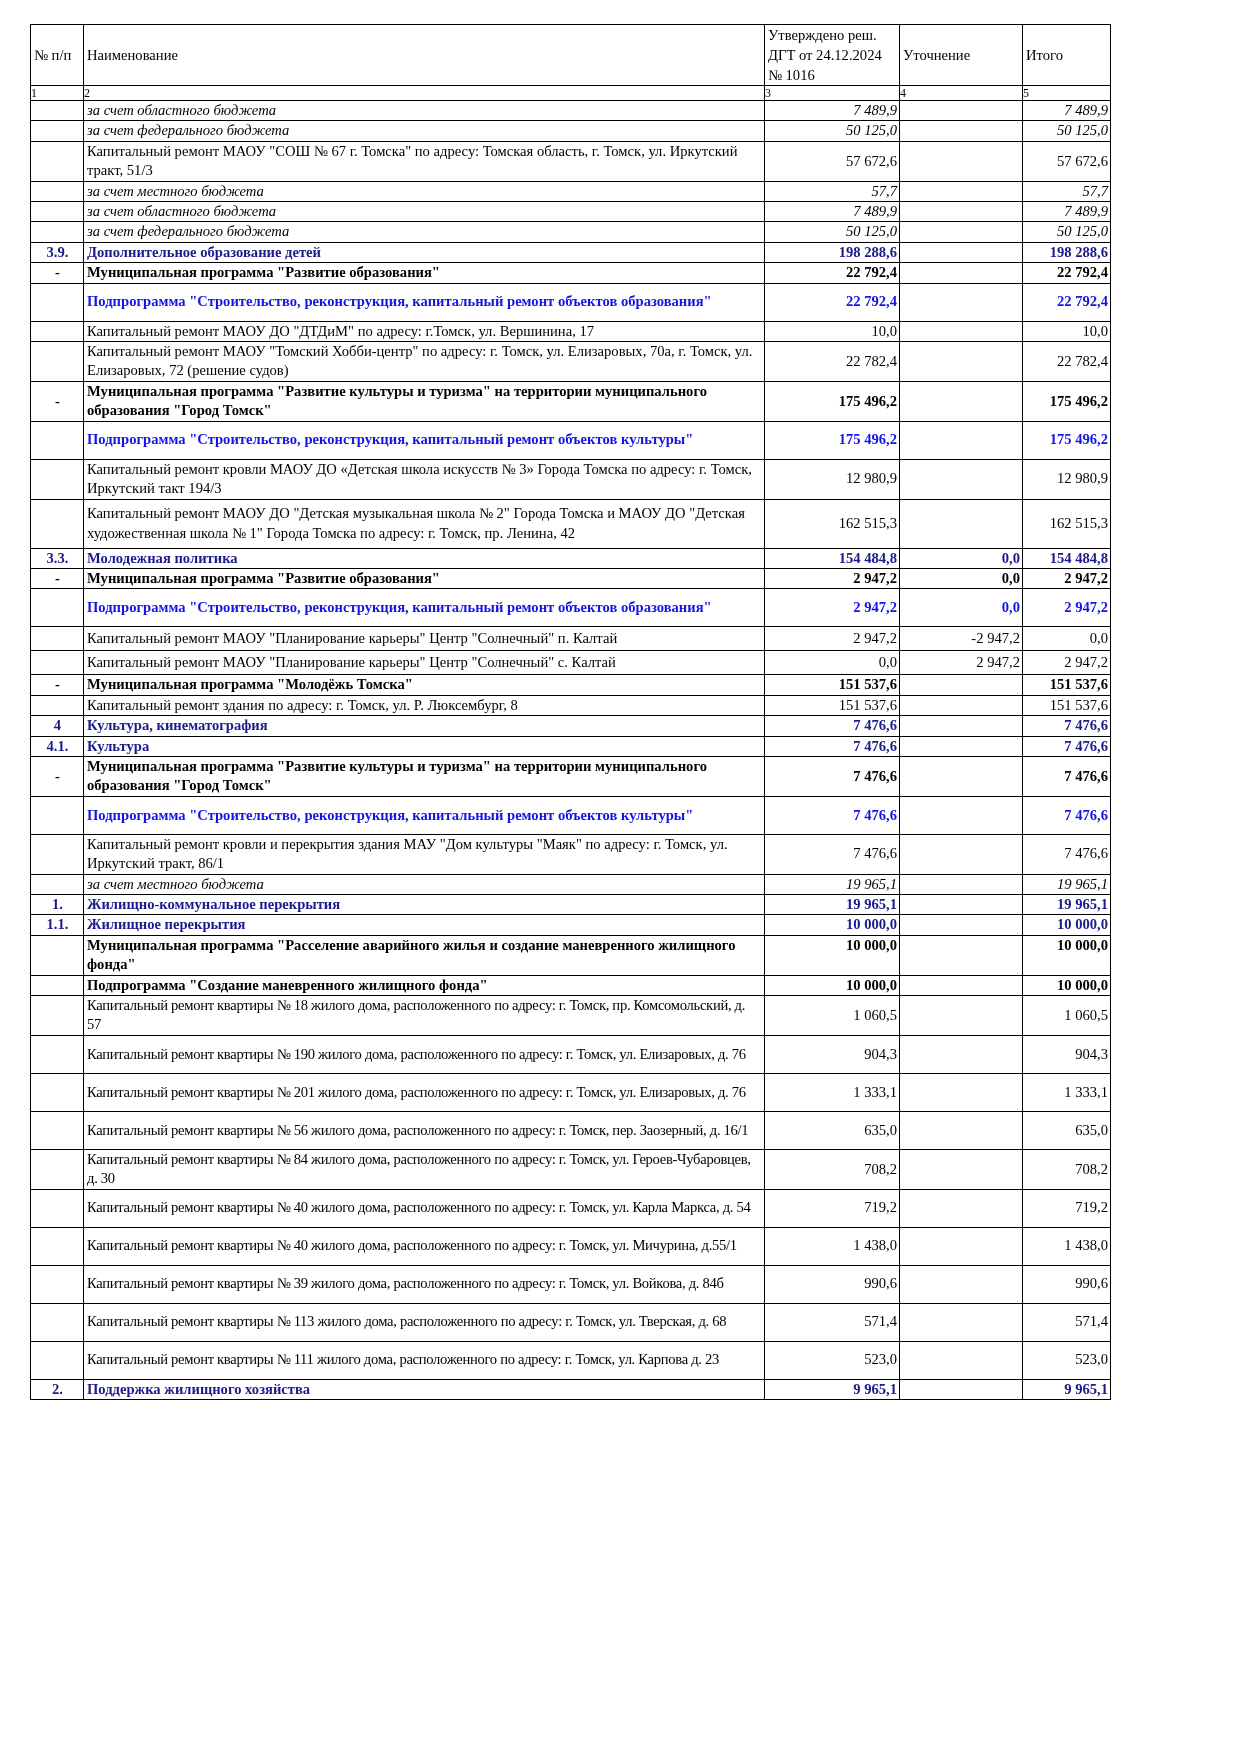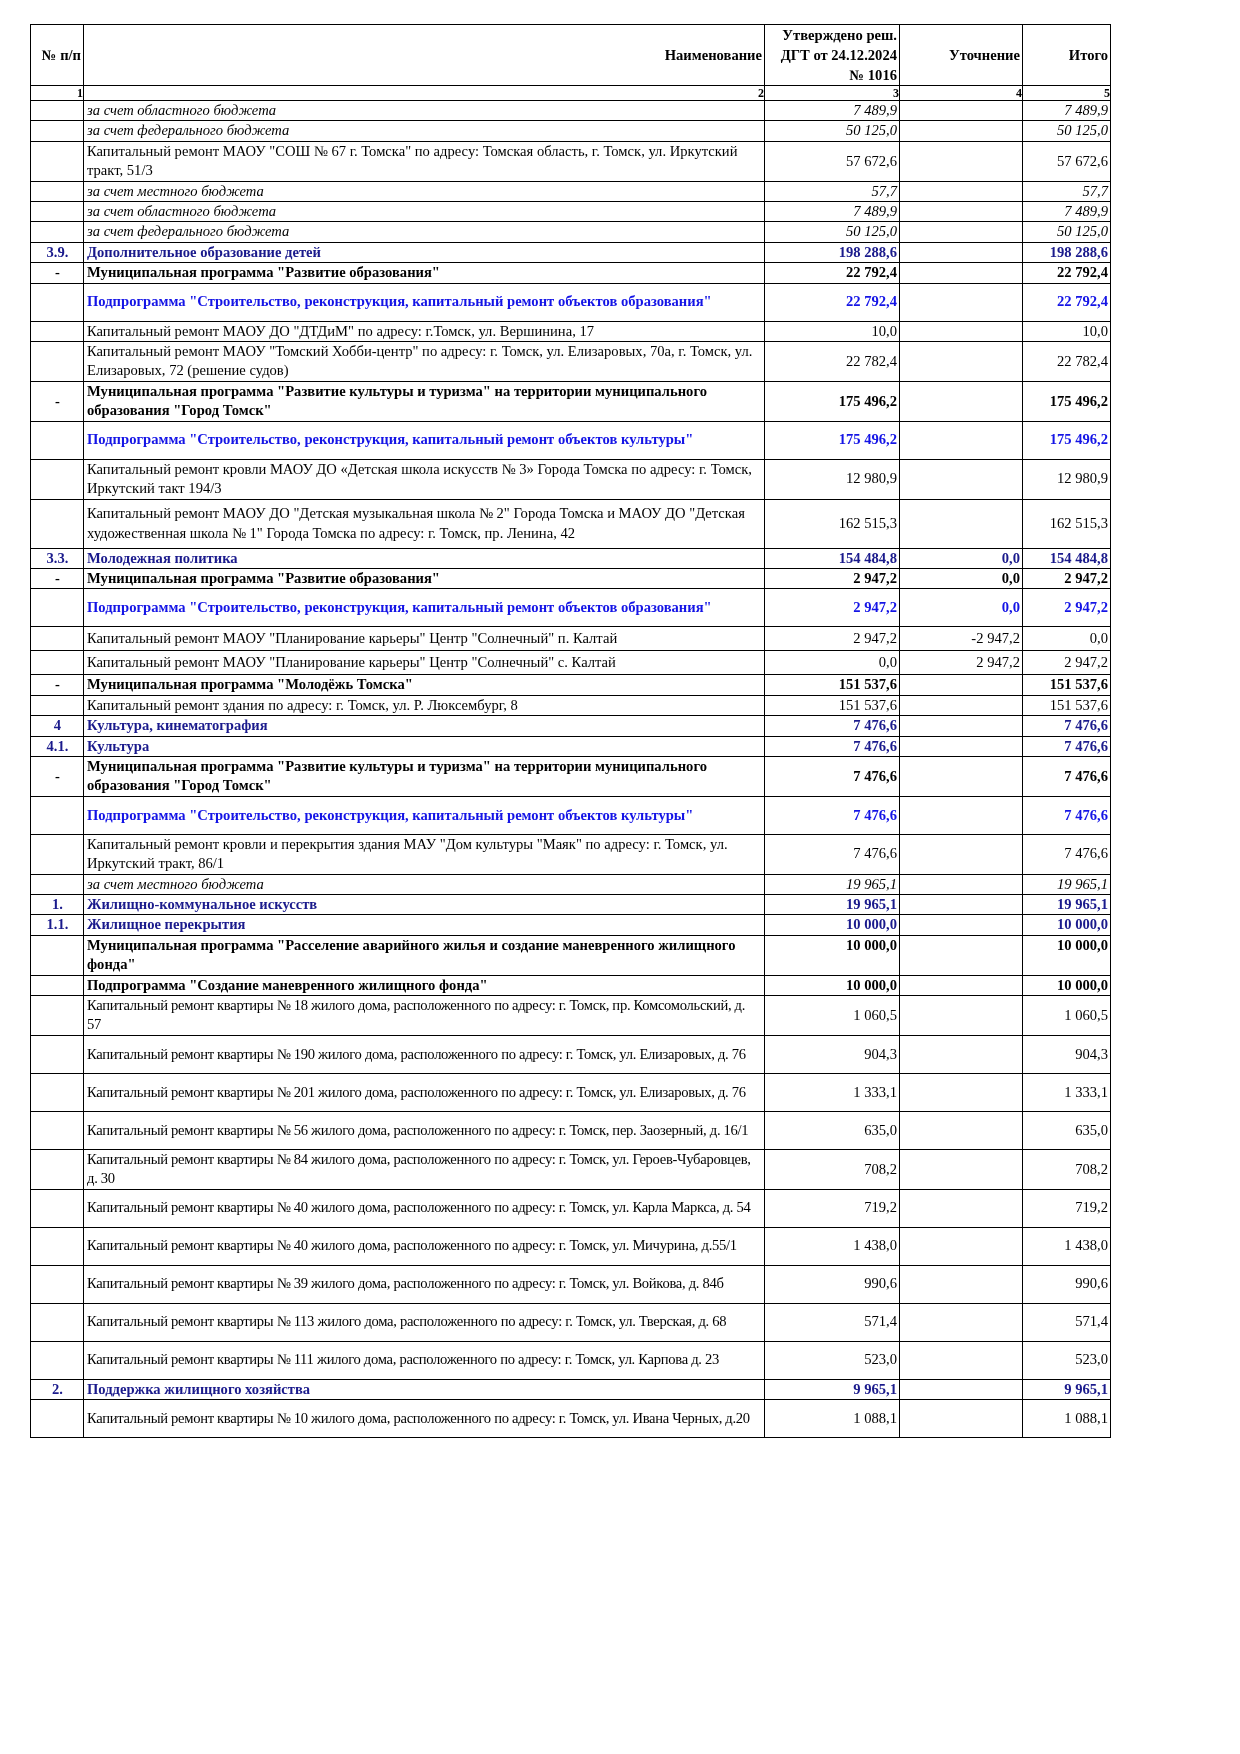--- a/index.html
+++ b/index.html
@@ -2,21 +2,21 @@
 <html><head>
 <meta charset="utf-8">
 <style>
   html, body { margin:0; padding:0; background:#ffffff; }
   body { width:1240px; height:1754px; position:relative; overflow:hidden;
          font-family:"Liberation Serif", "DejaVu Serif", serif; color:#000; }
   #doc { position:absolute; left:30px; top:24px; }
   table { border-collapse:collapse; table-layout:fixed; width:1080px; font-size:14.6px; line-height:19.4px; }
   col.c1 { width:53px; } col.c2 { width:681px; } col.c3 { width:135px; } col.c4 { width:123px; } col.c5 { width:88px; }
   td, th { border:1.6px solid #000; padding:0 2px 0 3px; vertical-align:middle; }
-  th { font-weight:bold; text-align:right; font-size:14.6px; line-height:20px;margin-top:9px; }
+  th { font-weight:normal; text-align:left; font-size:14.6px; line-height:20px;margin-top:9px; }
   tr.hdr th { height:57px; }
   tr.nums th { height:14px; font-size:12px; line-height:14px; padding:0; }
   td.no { text-align:center; font-weight:bold; }
   td.num { text-align:right; padding-right:2px; white-space:nowrap; }
   tr.italic td.name, tr.italic td.num { font-style:italic; }
   tr.bold td { font-weight:bold; }
   tr.sec td { font-weight:bold; color:#1a1a8c; }
   tr.sub td { font-weight:bold; color:#1414e6; }
   tr.sub td.no { color:#000; }
   tr.dept td { font-weight:bold; color:#ee1111; }
@@ -242,21 +242,21 @@
         </tr>
         <tr class="italic">
           <td class="no" style="height: 18px;"></td>
           <td class="name" style="height: 18px;">за счет местного бюджета</td>
           <td class="num" style="height: 18px;">19 965,1</td>
           <td class="num" style="height: 18px;"></td>
           <td class="num" style="height: 18px;">19 965,1</td>
         </tr>
         <tr class="sec">
           <td class="no" style="height: 18px;">1.</td>
-          <td class="name" style="height: 18px;">Жилищно-коммунальное искусств</td>
+          <td class="name" style="height: 18px;">Жилищно-коммунальное перекрытия</td>
           <td class="num" style="height: 18px;">19 965,1</td>
           <td class="num" style="height: 18px;"></td>
           <td class="num" style="height: 18px;">19 965,1</td>
         </tr>
         <tr class="sec">
           <td class="no" style="height: 18px;">1.1.</td>
           <td class="name" style="height: 18px;">Жилищное перекрытия</td>
           <td class="num" style="height: 18px;">10 000,0</td>
           <td class="num" style="height: 18px;"></td>
           <td class="num" style="height: 18px;">10 000,0</td>
@@ -344,23 +344,16 @@
           <td class="num" style="height: 37px;">523,0</td>
           <td class="num" style="height: 37px;"></td>
           <td class="num" style="height: 37px;">523,0</td>
         </tr>
         <tr class="sec">
           <td class="no" style="height: 18px;">2.</td>
           <td class="name" style="height: 18px;">Поддержка жилищного хозяйства</td>
           <td class="num" style="height: 18px;">9 965,1</td>
           <td class="num" style="height: 18px;"></td>
           <td class="num" style="height: 18px;">9 965,1</td>
-        </tr>
-        <tr class="normal narrow">
-          <td class="no" style="height: 37px;"></td>
-          <td class="name" style="height: 37px;">Капитальный ремонт квартиры № 10 жилого дома, расположенного по адресу: г. Томск, ул. Ивана Черных, д.20</td>
-          <td class="num" style="height: 37px;">1 088,1</td>
-          <td class="num" style="height: 37px;"></td>
-          <td class="num" style="height: 37px;">1 088,1</td>
         </tr>
       </tbody>
   </table>
 </div>
 
 </body></html>

